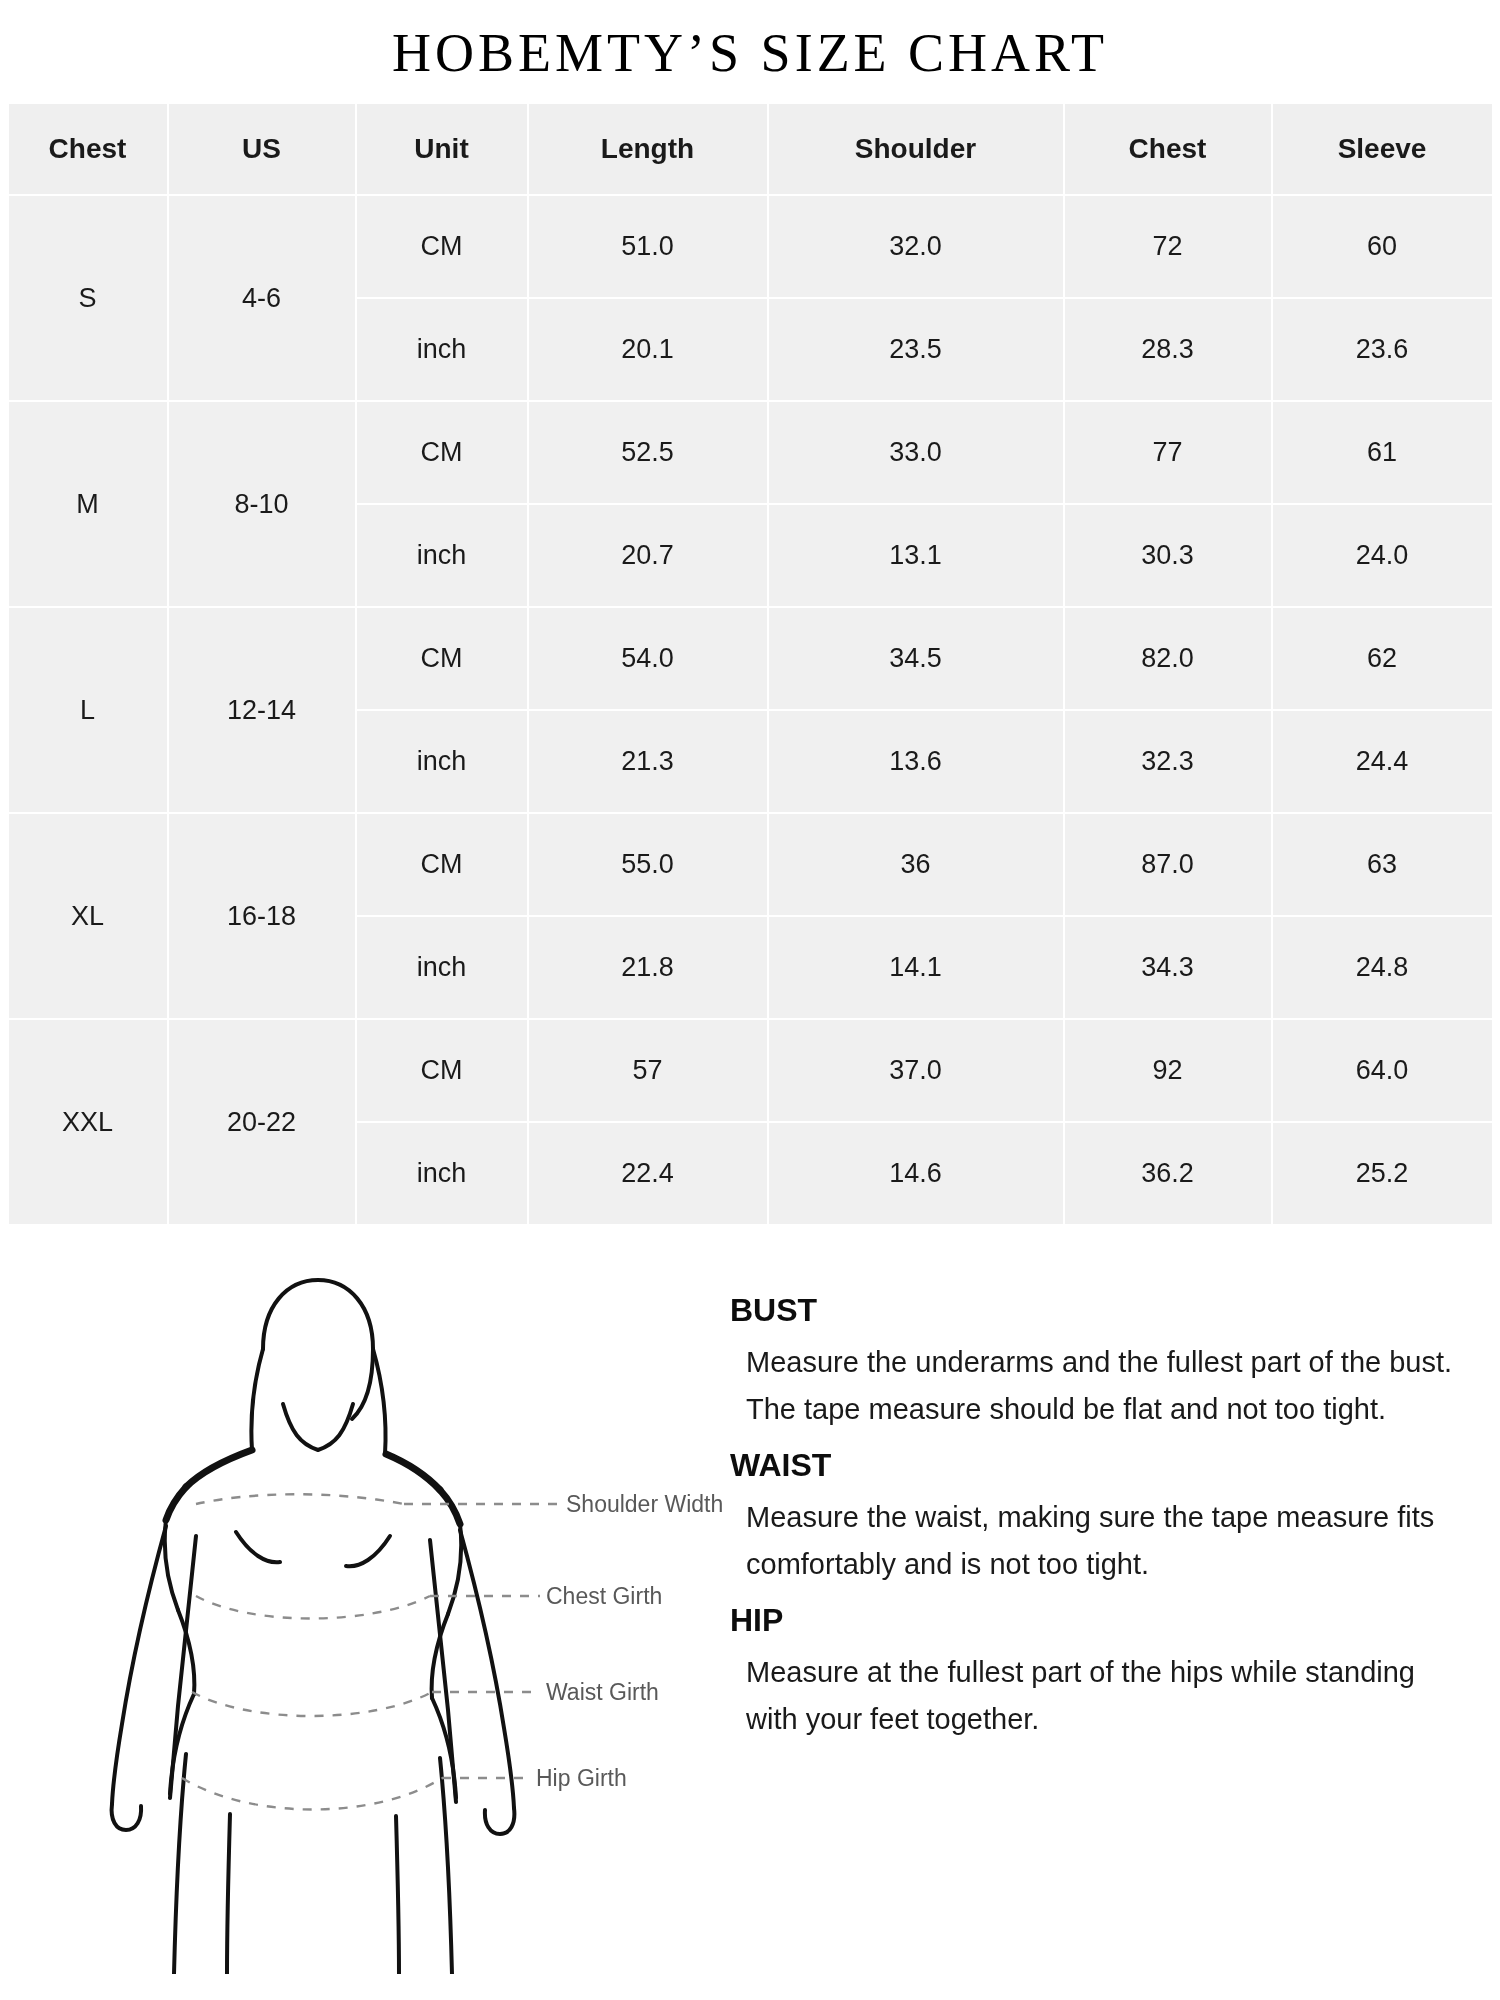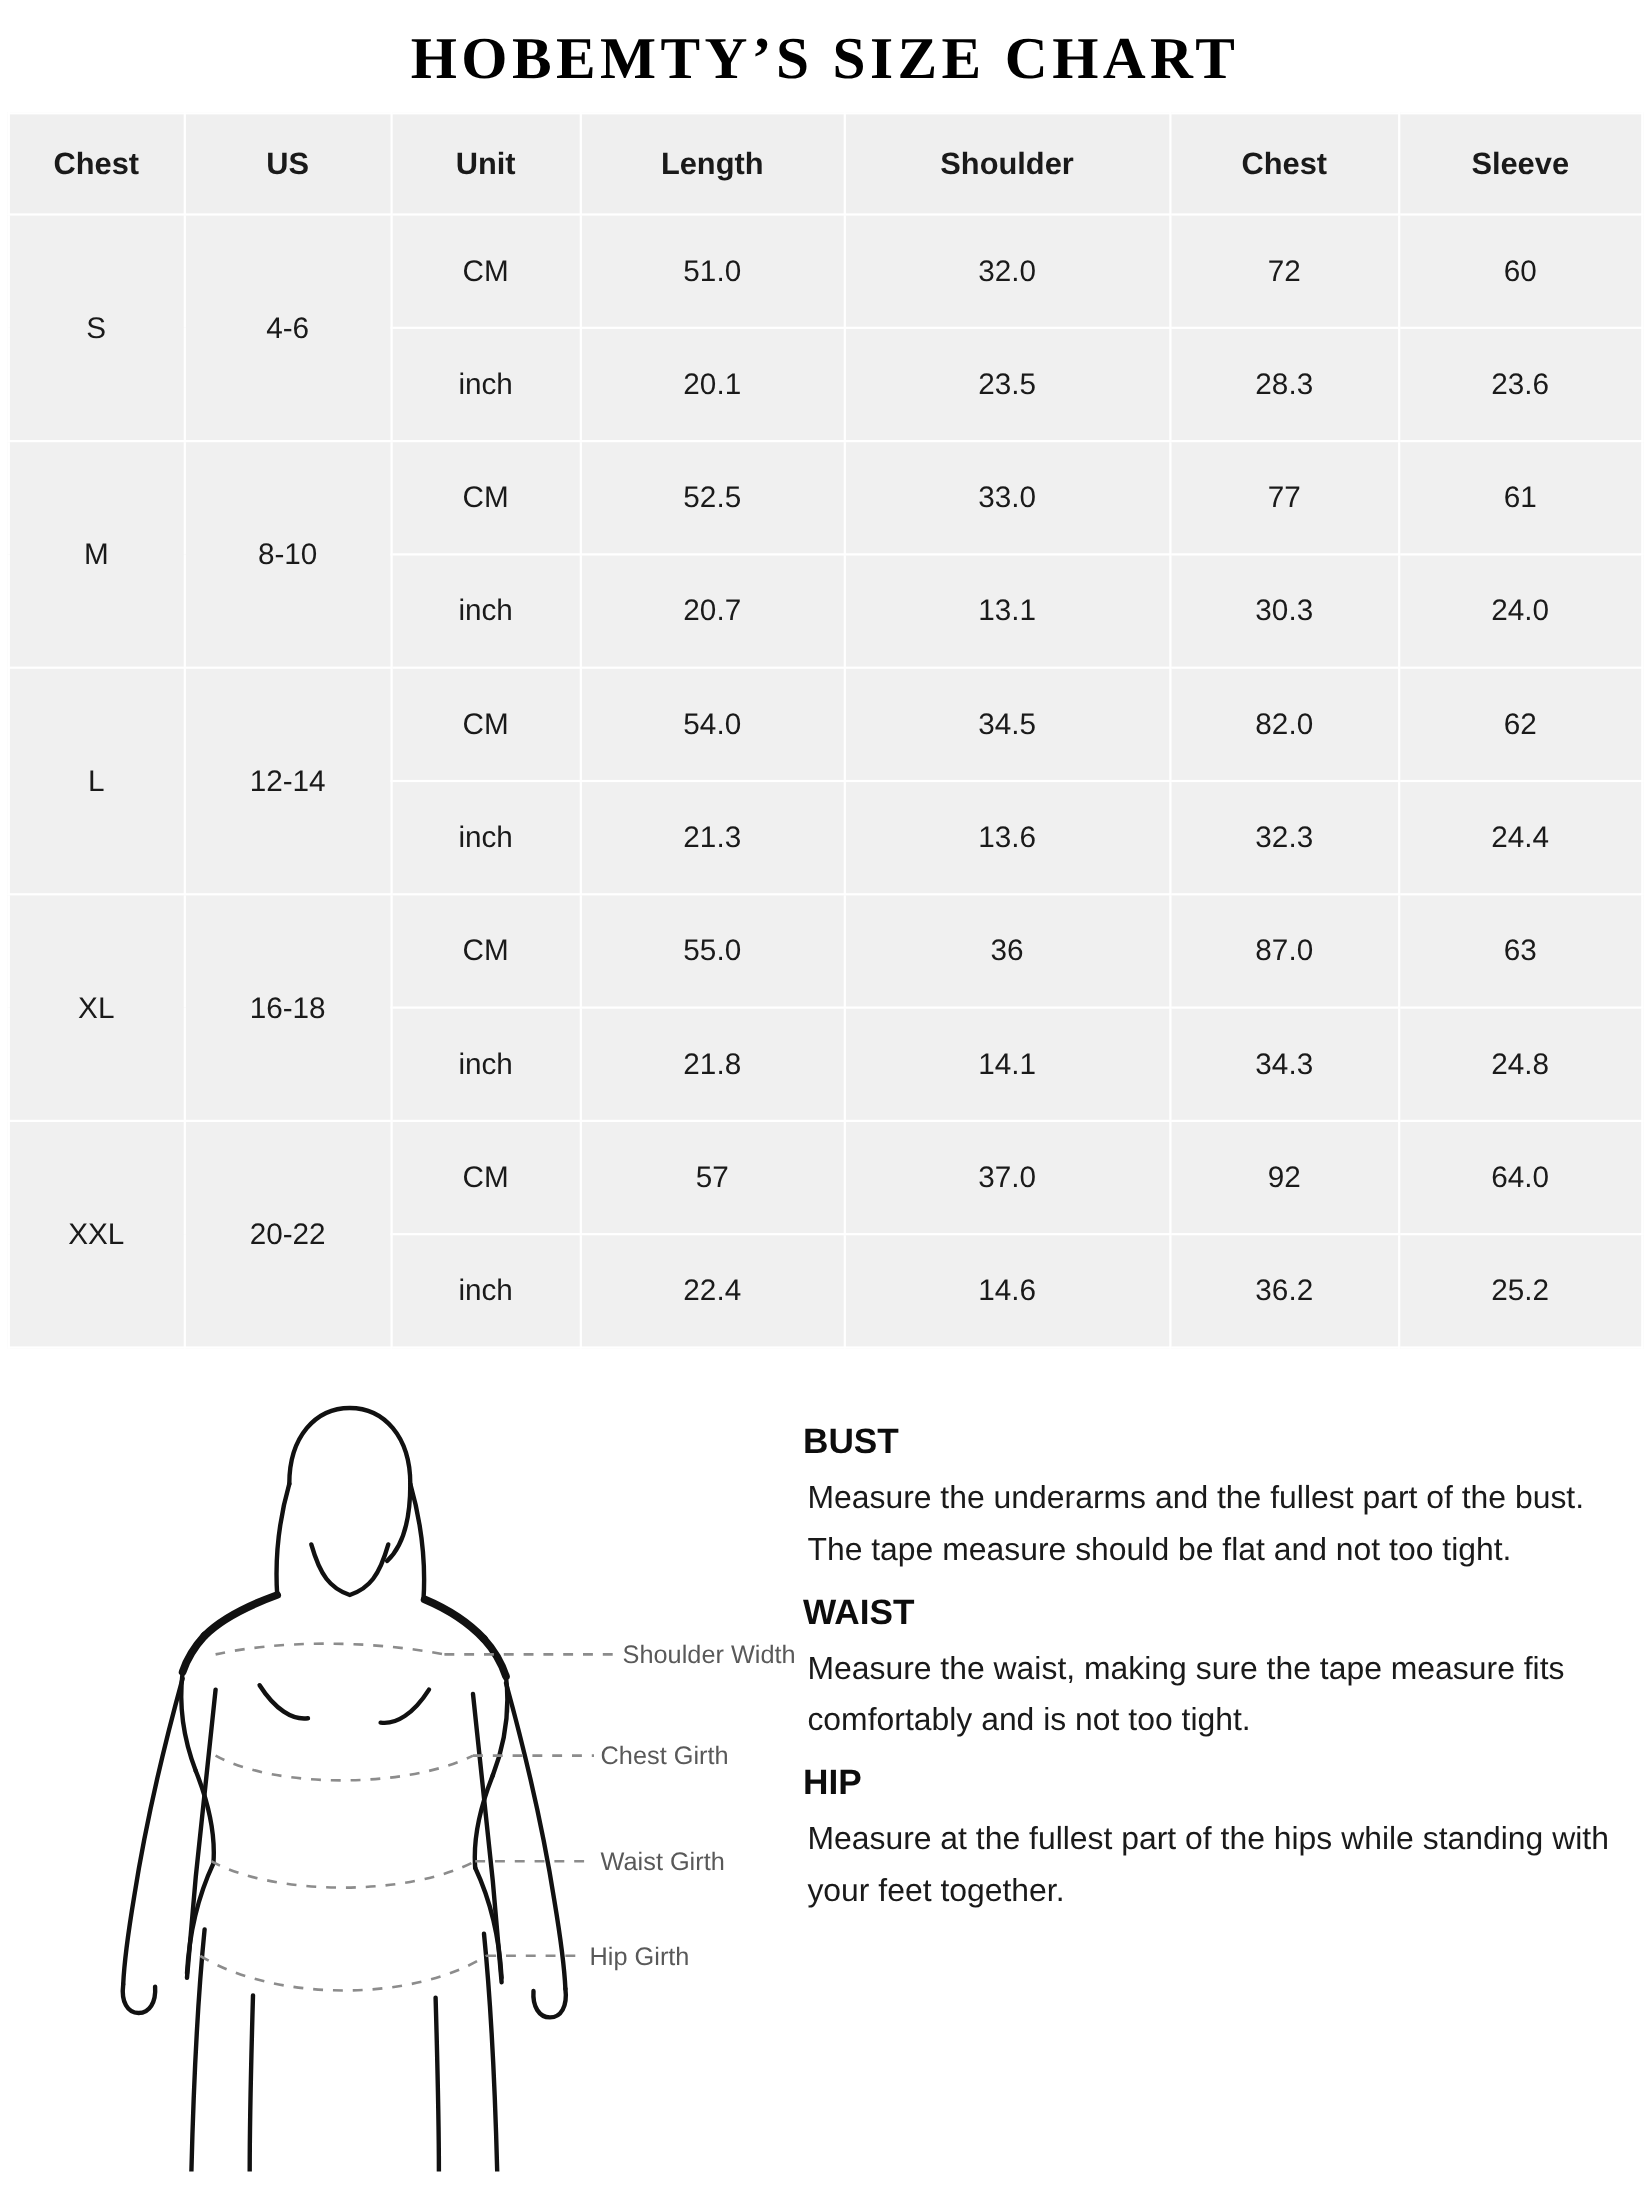--- a/index.html
+++ b/index.html
@@ -19,21 +19,21 @@
     padding: 0;
   }
   .title {
     text-align: center;
     font-family: "Liberation Serif", serif;
     font-size: 54px;
     letter-spacing: 4px;
     color: #000;
     padding-top: 22px;
     padding-bottom: 18px;
-    font-weight: 700;
+    font-weight: 400;
   }
   table.size-table {
     width: 1485px;
     margin: 0 auto;
     border-collapse: collapse;
     table-layout: fixed;
     background: #f2f2f2;
   }
   table.size-table th, table.size-table td {
     border: 2px solid #ffffff;
@@ -83,21 +83,21 @@
   }
   .guide-text h3 {
     font-size: 32px;
     margin: 0 0 10px 0;
     font-weight: bold;
     color: #0d0d0d;
   }
   .guide-text p {
     font-size: 29px;
     line-height: 1.62;
-    margin: 0 0 14px 4px;
+    margin: 0 0 14px 16px;
     color: #1a1a1a;
   }
   .guide-text .sec { margin-bottom: 6px; }
 </style>
 </head>
 <body>
 
 <div class="page">
 
   <div class="title">HOBEMTY’S SIZE CHART</div>

